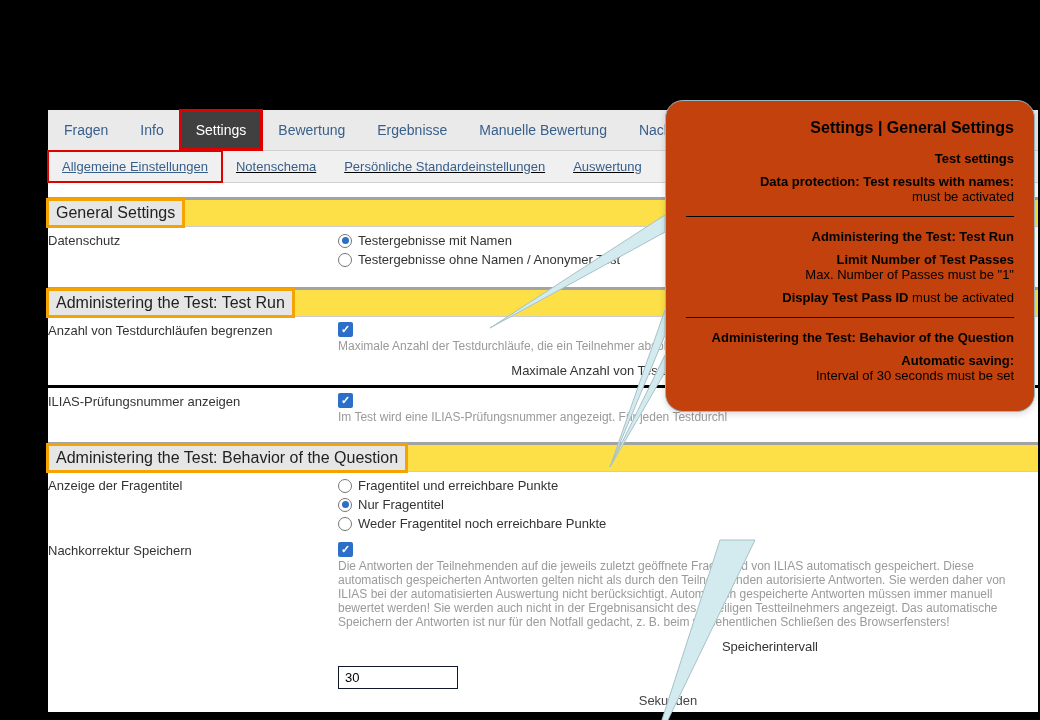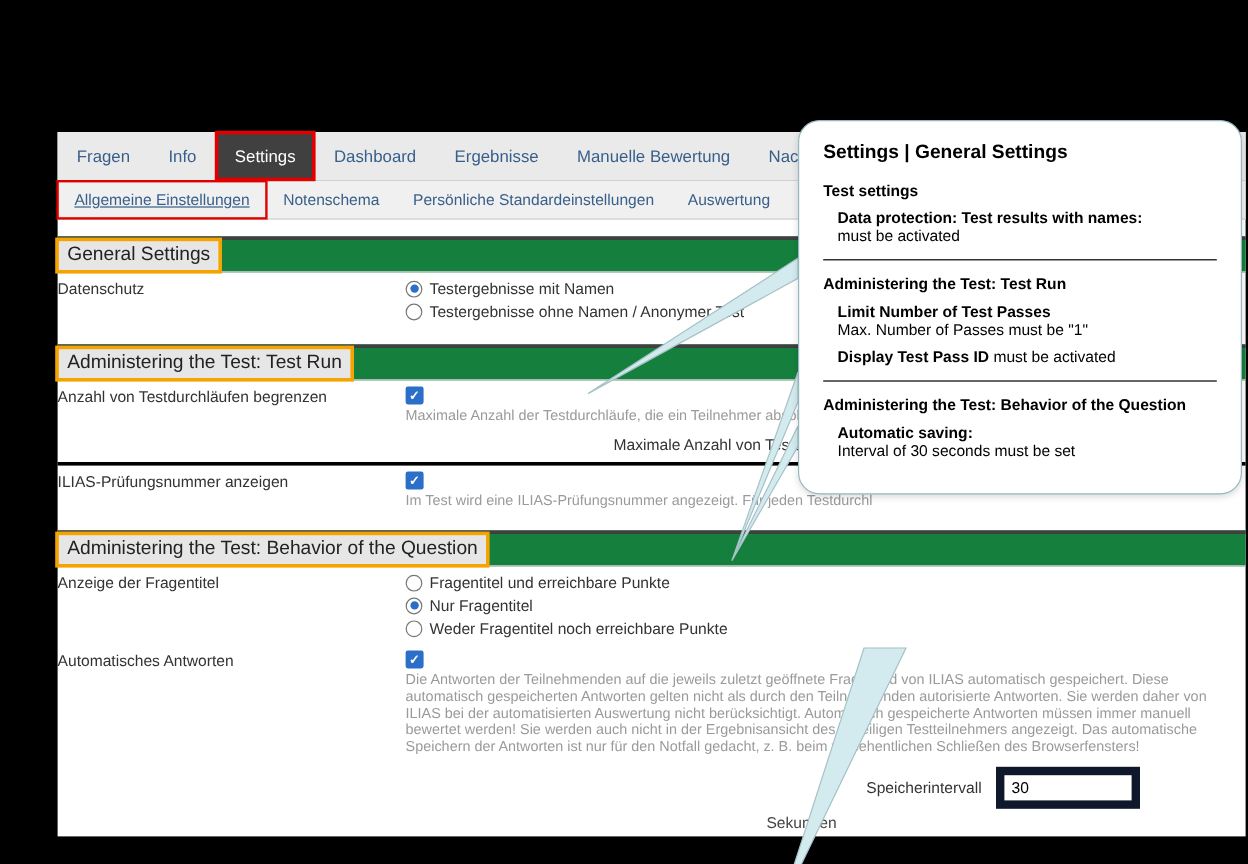--- a/index.html
+++ b/index.html
@@ -5,28 +5,28 @@
     * { margin: 0; padding: 0; box-sizing: border-box; }
     body { font-family: -apple-system, Helvetica, Arial, sans-serif; background: #000; width: 1040px; height: 720px; position: relative; overflow: hidden; }
 
     .page { position: absolute; left: 48px; top: 110px; width: 990px; background: #fff; }
 
     .top-tabs { display: flex; background: #eaeaea; border-bottom: 1px solid #d0d0d0; font-size: 14px; }
     .top-tab { padding: 12px 16px; color: #385f8a; cursor: pointer; }
     .top-tab.active { background: #404040; color: #fff; }
     .top-tab.box-red { outline: 3px solid #e00000; outline-offset: -2px; }
 
-    .sub-tabs { display: flex; background: #f0f0f0; border-bottom: 1px solid #d0d0d0; font-size: 13px; }
+    .sub-tabs { display: flex; background: #f0f0f0; border-bottom: 1px solid #d0d0d0; font-size: 13px; text-decoration: underline; }
     .sub-tab { padding: 8px 14px; color: #385f8a; cursor: pointer; }
     .sub-tab.active { text-decoration: underline; }
     .sub-tab.box-red { outline: 2px solid #e00000; outline-offset: -1px; }
 
     .section-hdr { background: #e6e6e6; color: #222; font-size: 16px; padding: 4px 8px; display: inline-block; }
     .section-hdr.orange-box { outline: 3px solid #f5a300; outline-offset: -1px; }
-    .section-bar { background: #15803d; border-top: 3px solid #404040; border-bottom: 1px solid #ccc; }
+    .section-bar { background: #fde047; border-top: 3px solid #a3a3a3; border-bottom: 1px solid #ccc; }
     .section-wrapper { margin-top: 14px; }
 
     .form-row { display: flex; align-items: flex-start; padding: 4px 0 4px 0; }
     .form-label { width: 290px; text-align: left; color: #333; font-size: 13px; padding-right: 12px; padding-top: 2px; }
     .form-val { flex: 1; font-size: 13px; color: #333; }
 
     .radio-line { display: flex; align-items: center; gap: 6px; padding: 2px 0; }
     .radio { width: 14px; height: 14px; border: 1px solid #777; border-radius: 50%; display: inline-flex; align-items: center; justify-content: center; }
     .radio.checked::after { content: ''; width: 7px; height: 7px; background: #2b6fc8; border-radius: 50%; display: block; }
     .radiolabel { color: #333; }
@@ -35,44 +35,44 @@
     .chk::after { content: '✓'; }
 
     .hint { color: #9a9a9a; font-size: 12px; margin-top: 2px; }
     .maxrow { display: flex; align-items: center; gap: 8px; margin-top: 6px; }
     .maxlabel { text-align: right; width: 400px; font-size: 13px; color: #333; }
     .asterisk { color: #c00; }
     .numbox { width: 60px; height: 22px; border: 1px solid #aaa; text-align: center; font-size: 13px; }
 
     .divide-black { border-top: 3px solid #000; height: 0; }
 
-    .saveint-row { display: flex; align-items: center; gap: 12px; margin-top: 10px; }
+    .saveint-row { display: flex; gap: 12px; margin-top: 10px; flex-direction: column; }
     .saveint-label { width: 480px; text-align: right; font-size: 13px; }
-    .saveint-input { width: 120px; padding: 3px 6px; border: 7px solid #0f172a; font-size: 13px; }
+    .saveint-input { width: 120px; padding: 3px 6px; border: 1px solid #0f172a; font-size: 13px; }
     .sec-unit { text-align: center; font-size: 13px; color: #444; margin-top: 4px; width: 660px; }
 
     
-    .callout { position: absolute; left: 665px; top: 100px; width: 370px; background: #ffffff; border: 1px solid #95b7bd; border-radius: 18px; padding: 18px 20px 28px; font-size: 13px; color: #000; box-shadow: 0 2px 6px rgba(0,0,0,0.15); z-index: 50; }
+    .callout { position: absolute; left: 665px; top: 100px; width: 370px; background: #c2410c; border: 1px solid #95b7bd; border-radius: 18px; padding: 18px 20px 28px; font-size: 13px; color: #000; box-shadow: 0 2px 6px rgba(0,0,0,0.15); z-index: 50; text-align: right; }
     .c-title { font-weight: bold; font-size: 16px; margin-bottom: 14px; }
     .c-heading { font-weight: bold; margin-top: 6px; }
     .c-indent { margin-left: 12px; margin-top: 8px; }
     .c-indent b { font-weight: bold; }
     hr.c-line { border: none; border-top: 1.5px solid #000; margin: 12px 0; }
 
   </style>
 </head>
 <body>
 
 <div class="page">
 
   <div class="top-tabs">
     <div class="top-tab">Fragen</div>
     <div class="top-tab">Info</div>
     <div class="top-tab active box-red">Settings</div>
-    <div class="top-tab">Dashboard</div>
+    <div class="top-tab">Bewertung</div>
     <div class="top-tab">Ergebnisse</div>
     <div class="top-tab">Manuelle Bewertung</div>
     <div class="top-tab">Nachkorrektur</div>
   </div>
 
   <div class="sub-tabs">
     <div class="sub-tab active box-red">Allgemeine Einstellungen</div>
     <div class="sub-tab">Notenschema</div>
     <div class="sub-tab">Persönliche Standardeinstellungen</div>
     <div class="sub-tab">Auswertung</div>
@@ -134,21 +134,21 @@
             <span class="radio checked"></span>
             <span class="radiolabel">Nur Fragentitel</span>
           </div>
         <div class="radio-line">
             <span class="radio"></span>
             <span class="radiolabel">Weder Fragentitel noch erreichbare Punkte</span>
           </div>
       </div>
     </div>
     <div class="form-row">
-      <div class="form-label">Automatisches Antworten</div>
+      <div class="form-label">Nachkorrektur Speichern</div>
       <div class="form-val">
         <span class="chk"></span>
         <div class="hint">Die Antworten der Teilnehmenden auf die jeweils zuletzt geöffnete Frage wird von ILIAS automatisch gespeichert. Diese automatisch gespeicherten Antworten gelten nicht als durch den Teilnehmenden autorisierte Antworten. Sie werden daher von ILIAS bei der automatisierten Auswertung nicht berücksichtigt. Automatisch gespeicherte Antworten müssen immer manuell bewertet werden! Sie werden auch nicht in der Ergebnisansicht des jeweiligen Testteilnehmers angezeigt. Das automatische Speichern der Antworten ist nur für den Notfall gedacht, z. B. beim versehentlichen Schließen des Browserfensters!</div>
         <div class="saveint-row">
           <div class="saveint-label">Speicherintervall</div>
           <input class="saveint-input" value="30" style="">
         </div>
         <div class="sec-unit">Sekunden</div>
       </div>
     </div>

